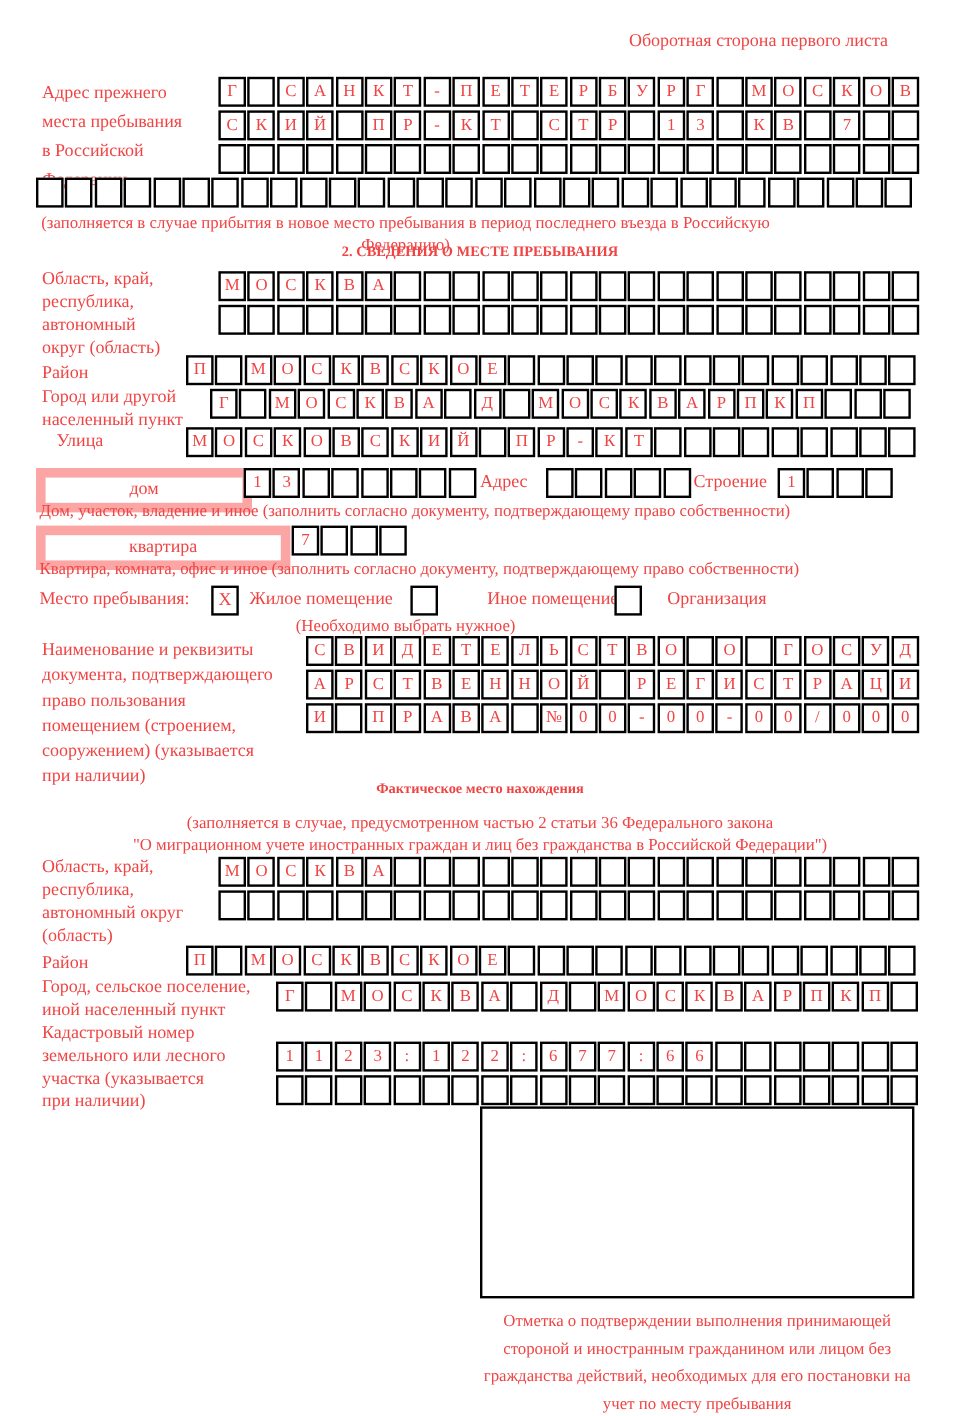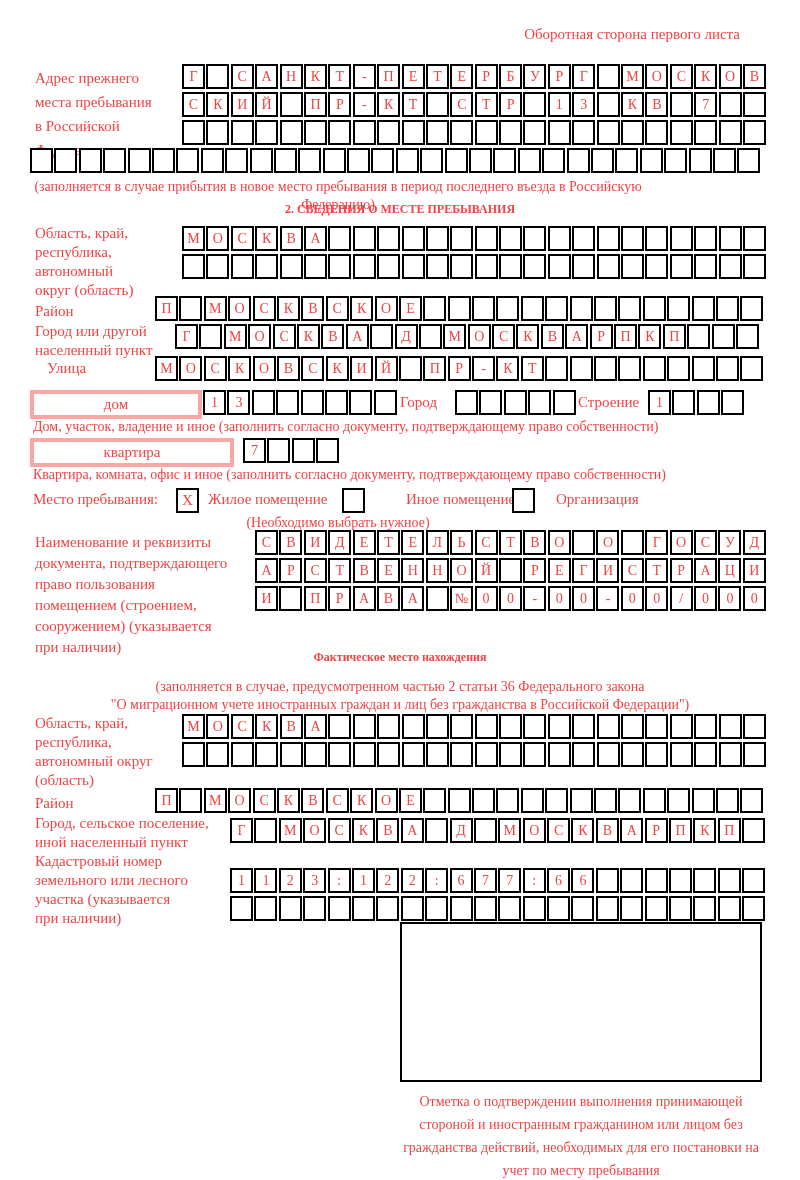--- a/index.html
+++ b/index.html
@@ -11,21 +11,21 @@
   .lbl.lh21{line-height:21px;}
   .note{font-size:14px;line-height:18px;}
   .center{text-align:center;}
   .title{font-size:12px;font-weight:bold;text-align:center;width:800px;left:0;}
   .cellrow{display:flex;}
   .cell{flex:0 0 auto;width:19px;height:21px;border:2px solid #000;margin-right:1.4px;
         display:flex;align-items:center;justify-content:center;
         font-size:14px;line-height:1;background:#fff;}
   .cb{width:19px;height:21px;border:2px solid #000;display:flex;align-items:center;justify-content:center;
       font-size:15px;background:#fff;}
-  .widebox{border:4px solid #fca5a5;height:21px;display:flex;align-items:center;justify-content:center;
+  .widebox{border:8px solid #fca5a5;height:21px;display:flex;align-items:center;justify-content:center;
            font-size:15px;background:#fff;}
   .stampbox{border:2px solid #000;background:#fff;}
 </style>
 </head>
 <body>
 
 <div class="page">
 
   <div class="abs" style="top:26px;right:60px;font-size:15px;">Оборотная сторона первого листа</div>
 
@@ -295,21 +295,21 @@
   <div class="abs cellrow" style="left:203px;top:390px;">
       <div class="cell">1</div>
       <div class="cell">3</div>
       <div class="cell"></div>
       <div class="cell"></div>
       <div class="cell"></div>
       <div class="cell"></div>
       <div class="cell"></div>
       <div class="cell"></div>
     </div>
-  <div class="abs lbl" style="left:400px;top:393px;">Город</div>
+  <div class="abs lbl" style="left:400px;top:393px;">Адрес</div>
   <div class="abs cellrow" style="left:455px;top:390px;">
       <div class="cell"></div>
       <div class="cell"></div>
       <div class="cell"></div>
       <div class="cell"></div>
       <div class="cell"></div>
     </div>
   <div class="abs lbl" style="left:578px;top:393px;">Строение</div>
   <div class="abs cellrow" style="left:648px;top:390px;">
       <div class="cell">1</div>

